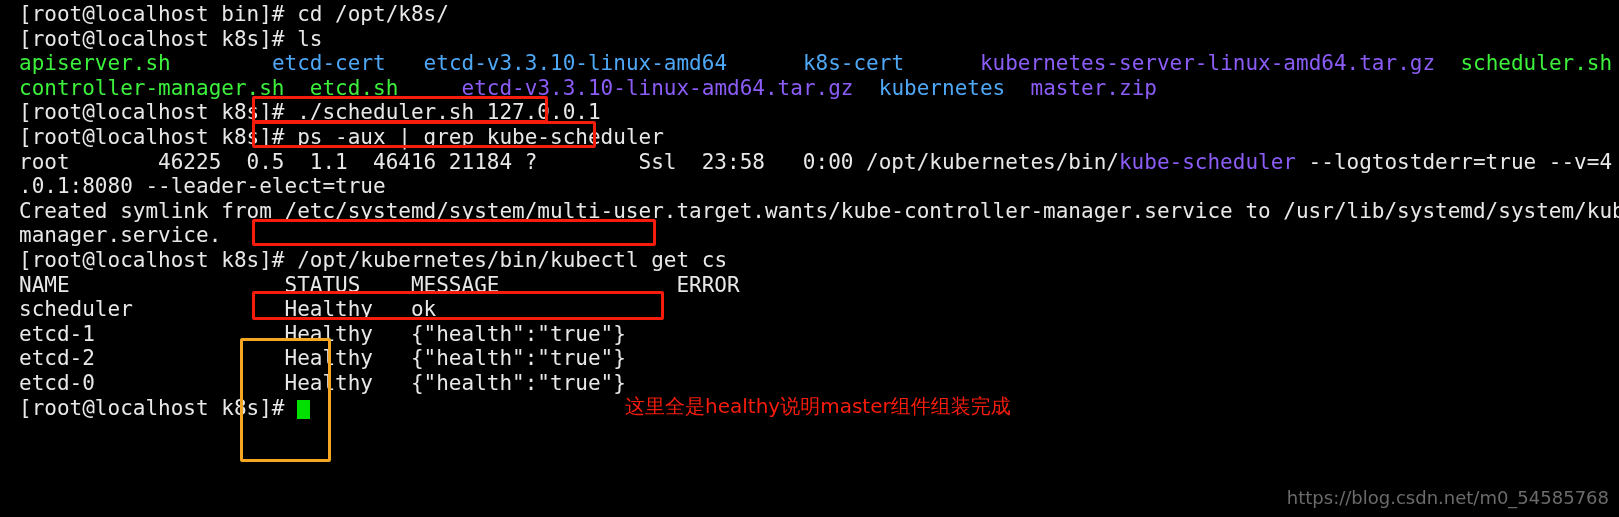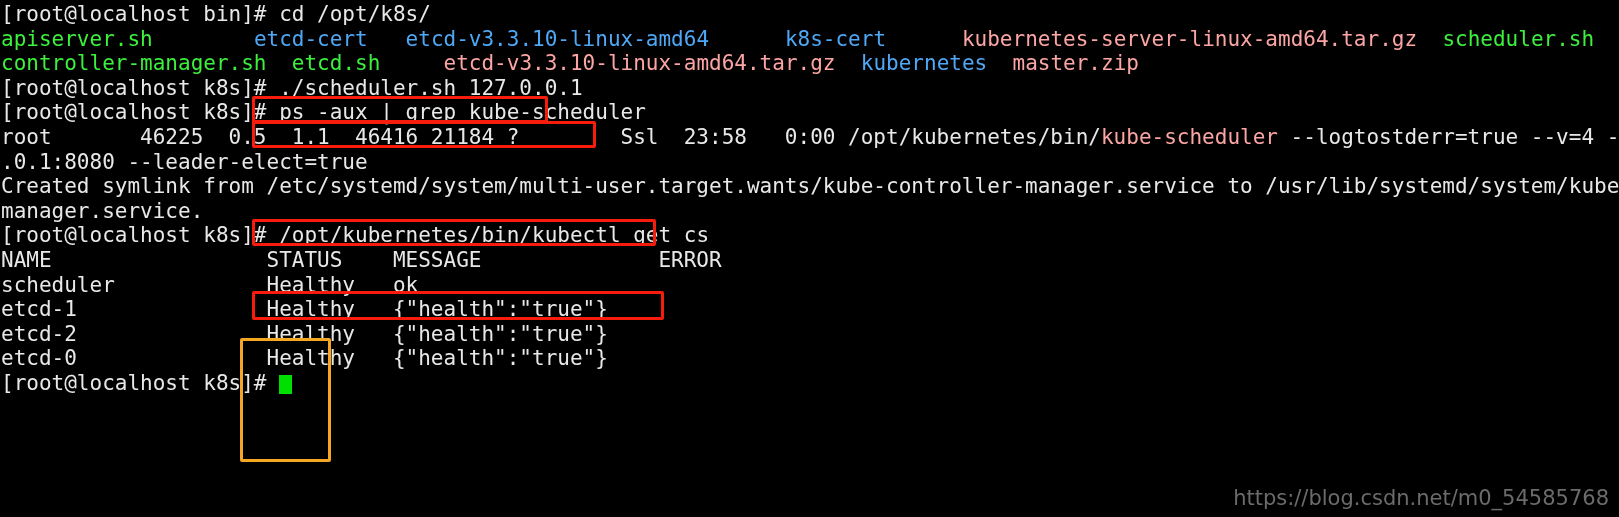--- a/index.html
+++ b/index.html
@@ -22,28 +22,28 @@
     font-family: "DejaVu Sans Mono", "Liberation Mono", monospace;
     font-size: 21px;
     line-height: 24.6px;
     letter-spacing: 0px;
     padding: 2px 0 0 0;
     box-sizing: border-box;
   }
   .line {
     white-space: pre;
     height: 24.6px;
-    padding-left: 1px;
+    padding-left: 19px;
     position: relative;
     z-index: 2;
   }
   .c-white  { color: #e8e8e8; }
   .c-green  { color: #3cf03c; margin-top: 36px; }
   .c-blue   { color: #4ea8f5; }
-  .c-red    { color: #fca5a5; margin-top: 9px; }
+  .c-red    { color: #8b5cf6; margin-top: 9px; }
 
   
   .cursor {
     display: inline-block;
     width: 13px;
     height: 19px;
     background: #00e000;
     vertical-align: -4px;
   }
 
@@ -72,32 +72,33 @@
     font-weight: 500;
     white-space: nowrap;
     z-index: 5;
   }
   .watermark {
     position: absolute;
     right: 10px;
     bottom: 6px;
     color: #6b6b6b;
     font-family: "DejaVu Sans", "Liberation Sans", sans-serif;
-    font-size: 21px;
+    font-size: 18px;
     white-space: nowrap;
     z-index: 5;
   }
 </style>
 </head>
 <body>
 
 <div id="terminal">
 
   <div class="line"><span class="c-white">[root@localhost bin]# </span><span class="c-white">cd /opt/k8s/</span></div>
 
+  <div class="line"><span class="c-white">[root@localhost k8s]# </span><span class="c-white">ls</span></div>
 
   <div class="line"><span class="c-green">apiserver.sh</span><span>        </span><span class="c-blue">etcd-cert</span><span>   </span><span class="c-blue">etcd-v3.3.10-linux-amd64</span><span>      </span><span class="c-blue">k8s-cert</span><span>      </span><span class="c-red">kubernetes-server-linux-amd64.tar.gz</span><span>  </span><span class="c-green">scheduler.sh</span></div>
 
   <div class="line"><span class="c-green">controller-manager.sh</span><span>  </span><span class="c-green">etcd.sh</span><span>     </span><span class="c-red">etcd-v3.3.10-linux-amd64.tar.gz</span><span>  </span><span class="c-blue">kubernetes</span><span>  </span><span class="c-red">master.zip</span></div>
 
   <div class="line"><span class="c-white">[root@localhost k8s]# </span><span class="c-white">./scheduler.sh 127.0.0.1</span></div>
 
   <div class="line"><span class="c-white">[root@localhost k8s]# </span><span class="c-white">ps -aux | grep kube-scheduler</span></div>
 
   <div class="line"><span class="c-white">root       46225  0.5  1.1  46416 21184 ?        Ssl  23:58   0:00 /opt/kubernetes/bin/</span><span class="c-red">kube-scheduler</span><span class="c-white"> --logtostderr=true --v=4 --master=</span></div>
@@ -119,16 +120,17 @@
   <div class="line"><span class="c-white">etcd-0               Healthy   {"health":"true"}</span></div>
 
   <div class="line"><span class="c-white">[root@localhost k8s]# </span><span class="cursor"></span></div>
 
   <div class="box" style="left:252px; top:96px; width:296px; height:27px;"></div>
   <div class="box" style="left:252px; top:121px; width:344px; height:27px;"></div>
   <div class="box" style="left:252px; top:219px; width:404px; height:27px;"></div>
   <div class="box" style="left:252px; top:291px; width:412px; height:29px;"></div>
   <div class="box-orange" style="left:240px; top:338px; width:91px; height:124px;"></div>
 
+  <div class="cn-note" style="left:625px; top:394px;">这里全是healthy说明master组件组装完成</div>
 
   <div class="watermark">https://blog.csdn.net/m0_54585768</div>
 
 </div>
 
 </body></html>

